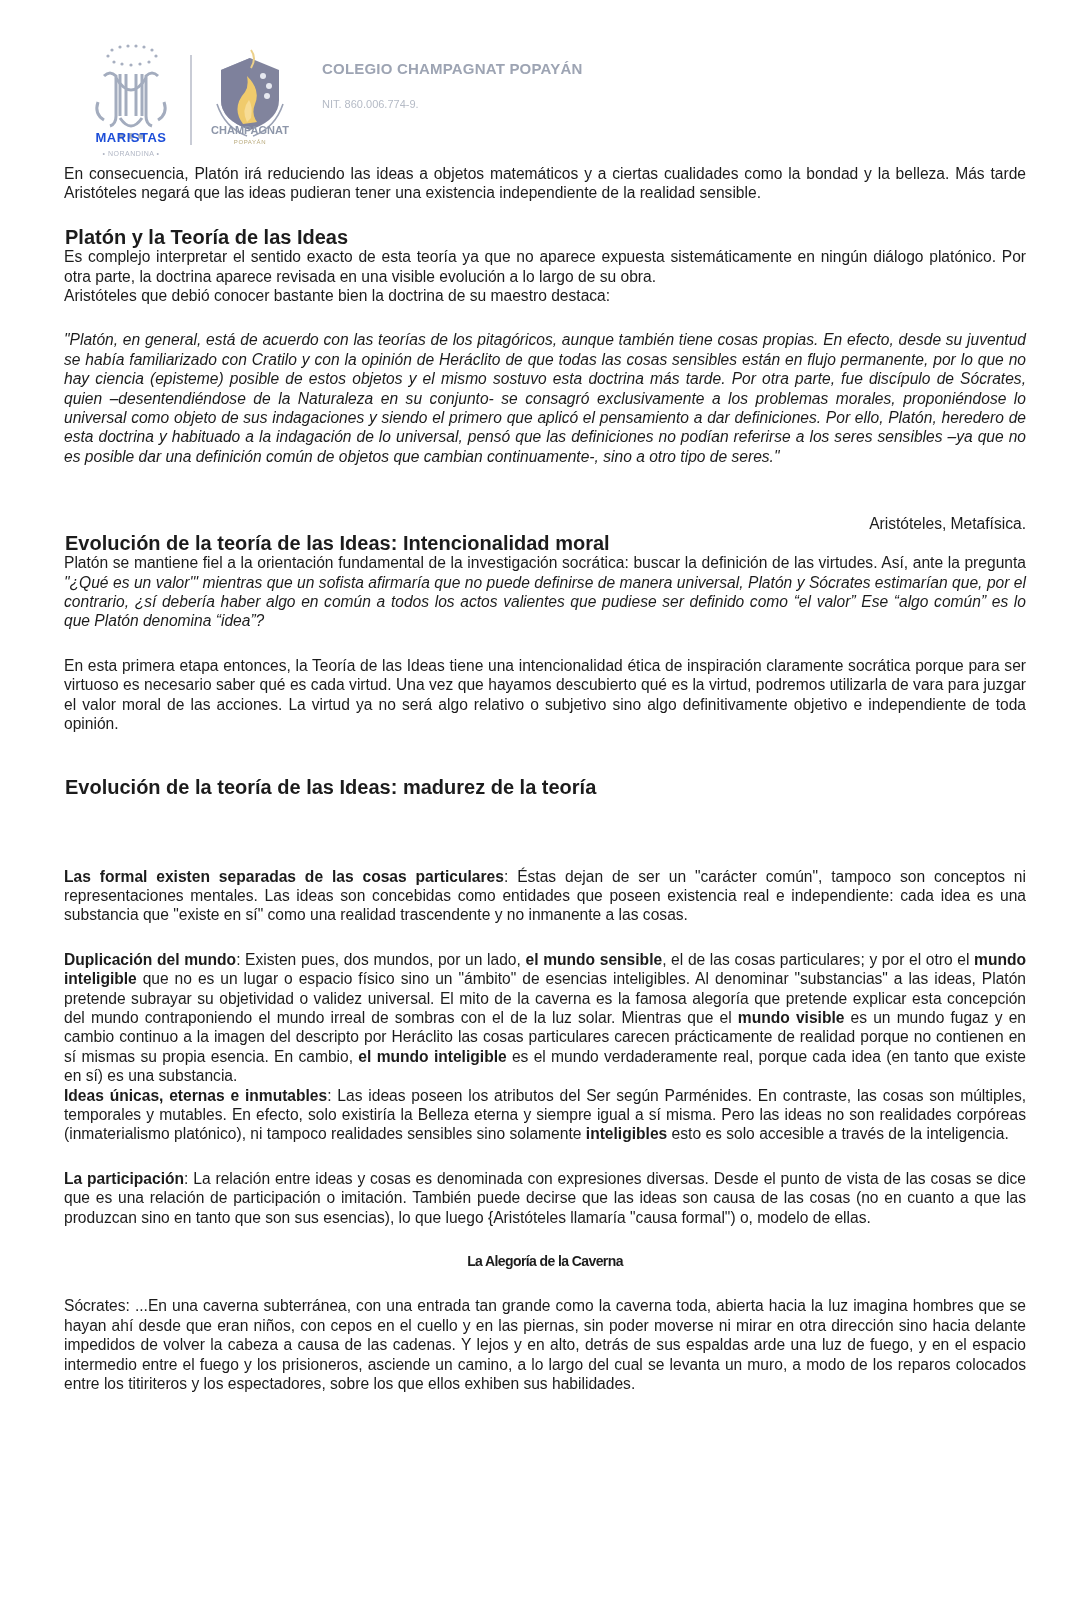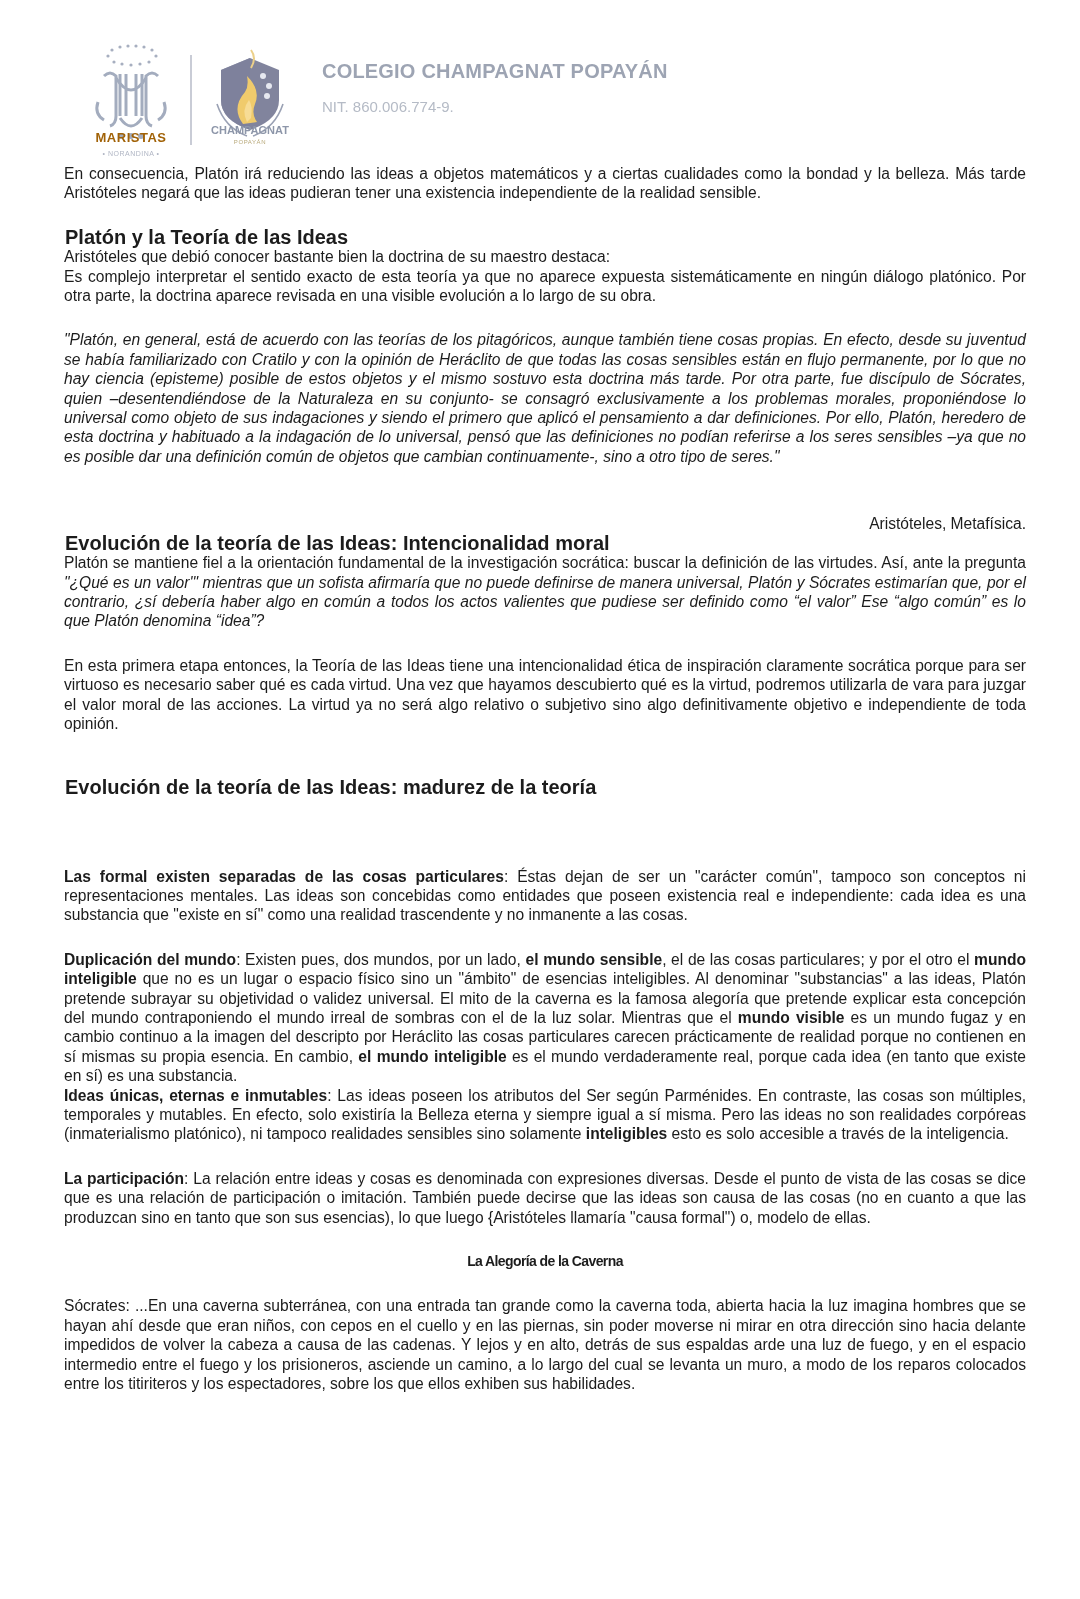--- a/index.html
+++ b/index.html
@@ -3,23 +3,23 @@
   <meta charset="utf-8">
   <style>
     * { margin: 0; padding: 0; box-sizing: border-box; }
     html, body { width: 1080px; height: 1599px; background: #ffffff; overflow: hidden; }
     body { font-family: "Liberation Sans", sans-serif; color: #1c1c1c; position: relative; }
 
     .header { position: absolute; left: 0; top: 0; width: 1080px; height: 170px; }
     .logo-maristas { position: absolute; left: 90px; top: 42px; width: 82px; height: 122px; }
     .logo-divider { position: absolute; left: 190px; top: 55px; width: 2px; height: 90px; background: #c9ccd6; }
     .logo-champ { position: absolute; left: 205px; top: 48px; width: 90px; height: 100px; }
-    .school-name { position: absolute; left: 322px; top: 60px; font-size: 20px; font-weight: bold; color: #9da4b3; letter-spacing: 0.2px; }
-    .school-nit { position: absolute; left: 322px; top: 98px; font-size: 15px; color: #b5bbc6; }
-    .maristas-text { position: absolute; left: 90px; top: 130px; width: 82px; text-align: center; font-size: 13px; font-weight: bold; color: #a16207; letter-spacing: 0.5px; }
+    .school-name { position: absolute; left: 322px; top: 60px; font-size: 15px; font-weight: bold; color: #9da4b3; letter-spacing: 0.2px; }
+    .school-nit { position: absolute; left: 322px; top: 98px; font-size: 11px; color: #b5bbc6; }
+    .maristas-text { position: absolute; left: 90px; top: 130px; width: 82px; text-align: center; font-size: 13px; font-weight: bold; color: #1d4ed8; letter-spacing: 0.5px; }
     .maristas-sub { position: absolute; left: 90px; top: 150px; width: 82px; text-align: center; font-size: 7px; color: #b0b6c4; letter-spacing: 0.5px; }
     .champ-text { position: absolute; left: 205px; top: 124px; width: 90px; text-align: center; font-size: 11px; font-weight: bold; color: #8d96a9; }
     .champ-sub { position: absolute; left: 205px; top: 139px; width: 90px; text-align: center; font-size: 6px; color: #b8a97a; letter-spacing: 0.6px; }
 
     .content { position: absolute; left: 64px; top: 164px; width: 962px; font-size: 15.6px; line-height: 19.4px; }
     .content p { text-align: justify; }
     .content .gap { height: 19.4px; }
     .content .gap-lg { height: 25px; }
     .content h3 { font-size: 20px; font-weight: bold; line-height: 19.4px; margin-left: 1px; }
     .content .quote { font-style: italic; text-align: justify; }
@@ -92,22 +92,22 @@
 
   <div class="school-name">COLEGIO CHAMPAGNAT POPAYÁN</div>
   <div class="school-nit">NIT. 860.006.774-9.</div>
 </div>
 
 <div class="content">
   <p>En consecuencia, Platón irá reduciendo las ideas a objetos matemáticos y a ciertas cualidades como la bondad y la belleza. Más tarde Aristóteles negará que las ideas pudieran tener una existencia independiente de la realidad sensible.</p>
   <div class="gap-lg"></div>
 
   <h3>Platón y la Teoría de las Ideas</h3>
+  <p>Es complejo interpretar el sentido exacto de esta teoría ya que no aparece expuesta sistemáticamente en ningún diálogo platónico. Por otra parte, la doctrina aparece revisada en una visible evolución a lo largo de su obra.</p>
   <p>Aristóteles que debió conocer bastante bien la doctrina de su maestro destaca:</p>
-  <p>Es complejo interpretar el sentido exacto de esta teoría ya que no aparece expuesta sistemáticamente en ningún diálogo platónico. Por otra parte, la doctrina aparece revisada en una visible evolución a lo largo de su obra.</p>
   <div class="gap-lg"></div>
   <p class="quote">"Platón, en general, está de acuerdo con las teorías de los pitagóricos, aunque también tiene cosas propias. En efecto, desde su juventud se había familiarizado con Cratilo y con la opinión de Heráclito de que todas las cosas sensibles están en flujo permanente, por lo que no hay ciencia (episteme) posible de estos objetos y el mismo sostuvo esta doctrina más tarde. Por otra parte, fue discípulo de Sócrates, quien –desentendiéndose de la Naturaleza en su conjunto- se consagró exclusivamente a los problemas morales, proponiéndose lo universal como objeto de sus indagaciones y siendo el primero que aplicó el pensamiento a dar definiciones. Por ello, Platón, heredero de esta doctrina y habituado a la indagación de lo universal, pensó que las definiciones no podían referirse a los seres sensibles –ya que no es posible dar una definición común de objetos que cambian continuamente-, sino a otro tipo de seres."</p>
   <p class="attrib">Aristóteles, Metafísica.</p>
 
   <h3>Evolución de la teoría de las Ideas: Intencionalidad moral</h3>
   <p><span>Platón se mantiene fiel a la orientación fundamental de la investigación socrática: buscar la definición de las virtudes. Así, ante la pregunta </span><i>"¿Qué es un valor'" mientras que un sofista afirmaría que no puede definirse de manera universal, Platón y Sócrates estimarían que, por el contrario, ¿sí debería haber algo en común a todos los actos valientes que pudiese ser definido como “el valor” Ese “algo común” es lo que Platón denomina “idea”?</i></p>
   <div class="gap-lg"></div>
   <p>En esta primera etapa entonces, la Teoría de las Ideas tiene una intencionalidad ética de inspiración claramente socrática porque para ser virtuoso es necesario saber qué es cada virtud. Una vez que hayamos descubierto qué es la virtud, podremos utilizarla de vara para juzgar el valor moral de las acciones. La virtud ya no será algo relativo o subjetivo sino algo definitivamente objetivo e independiente de toda opinión.</p>
   <div class="gap-lg"></div>
   <div class="gap"></div>

